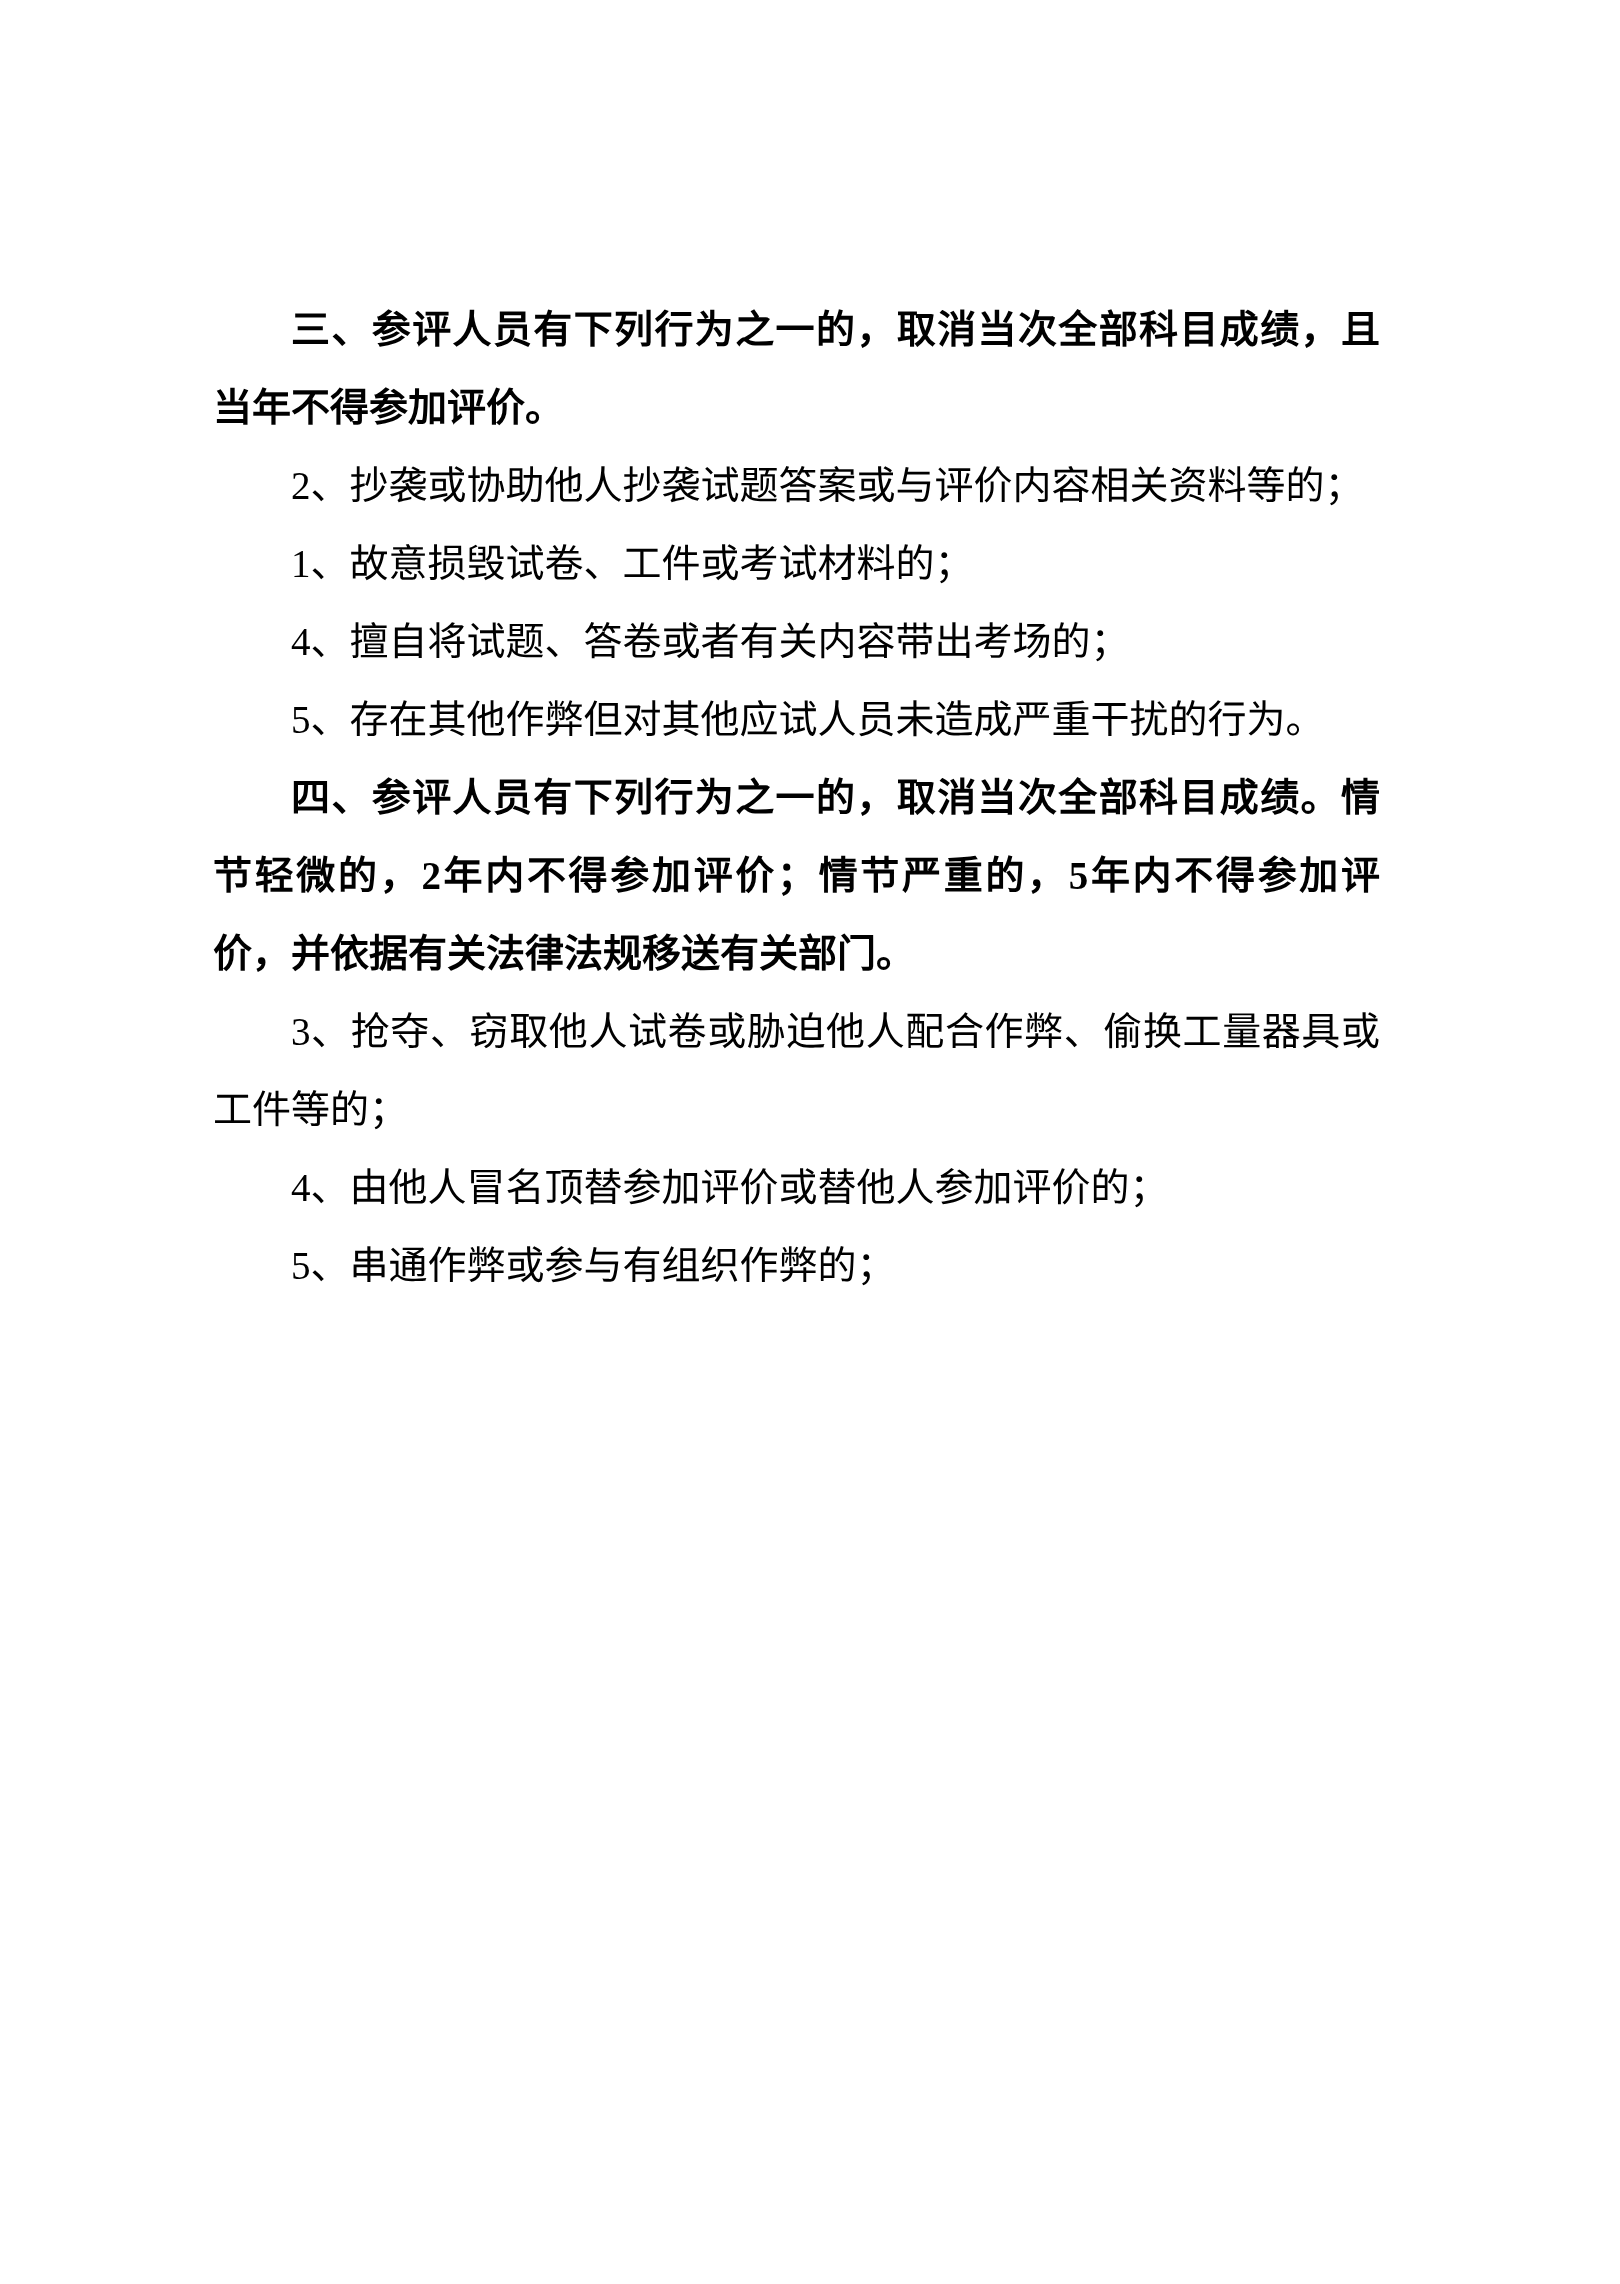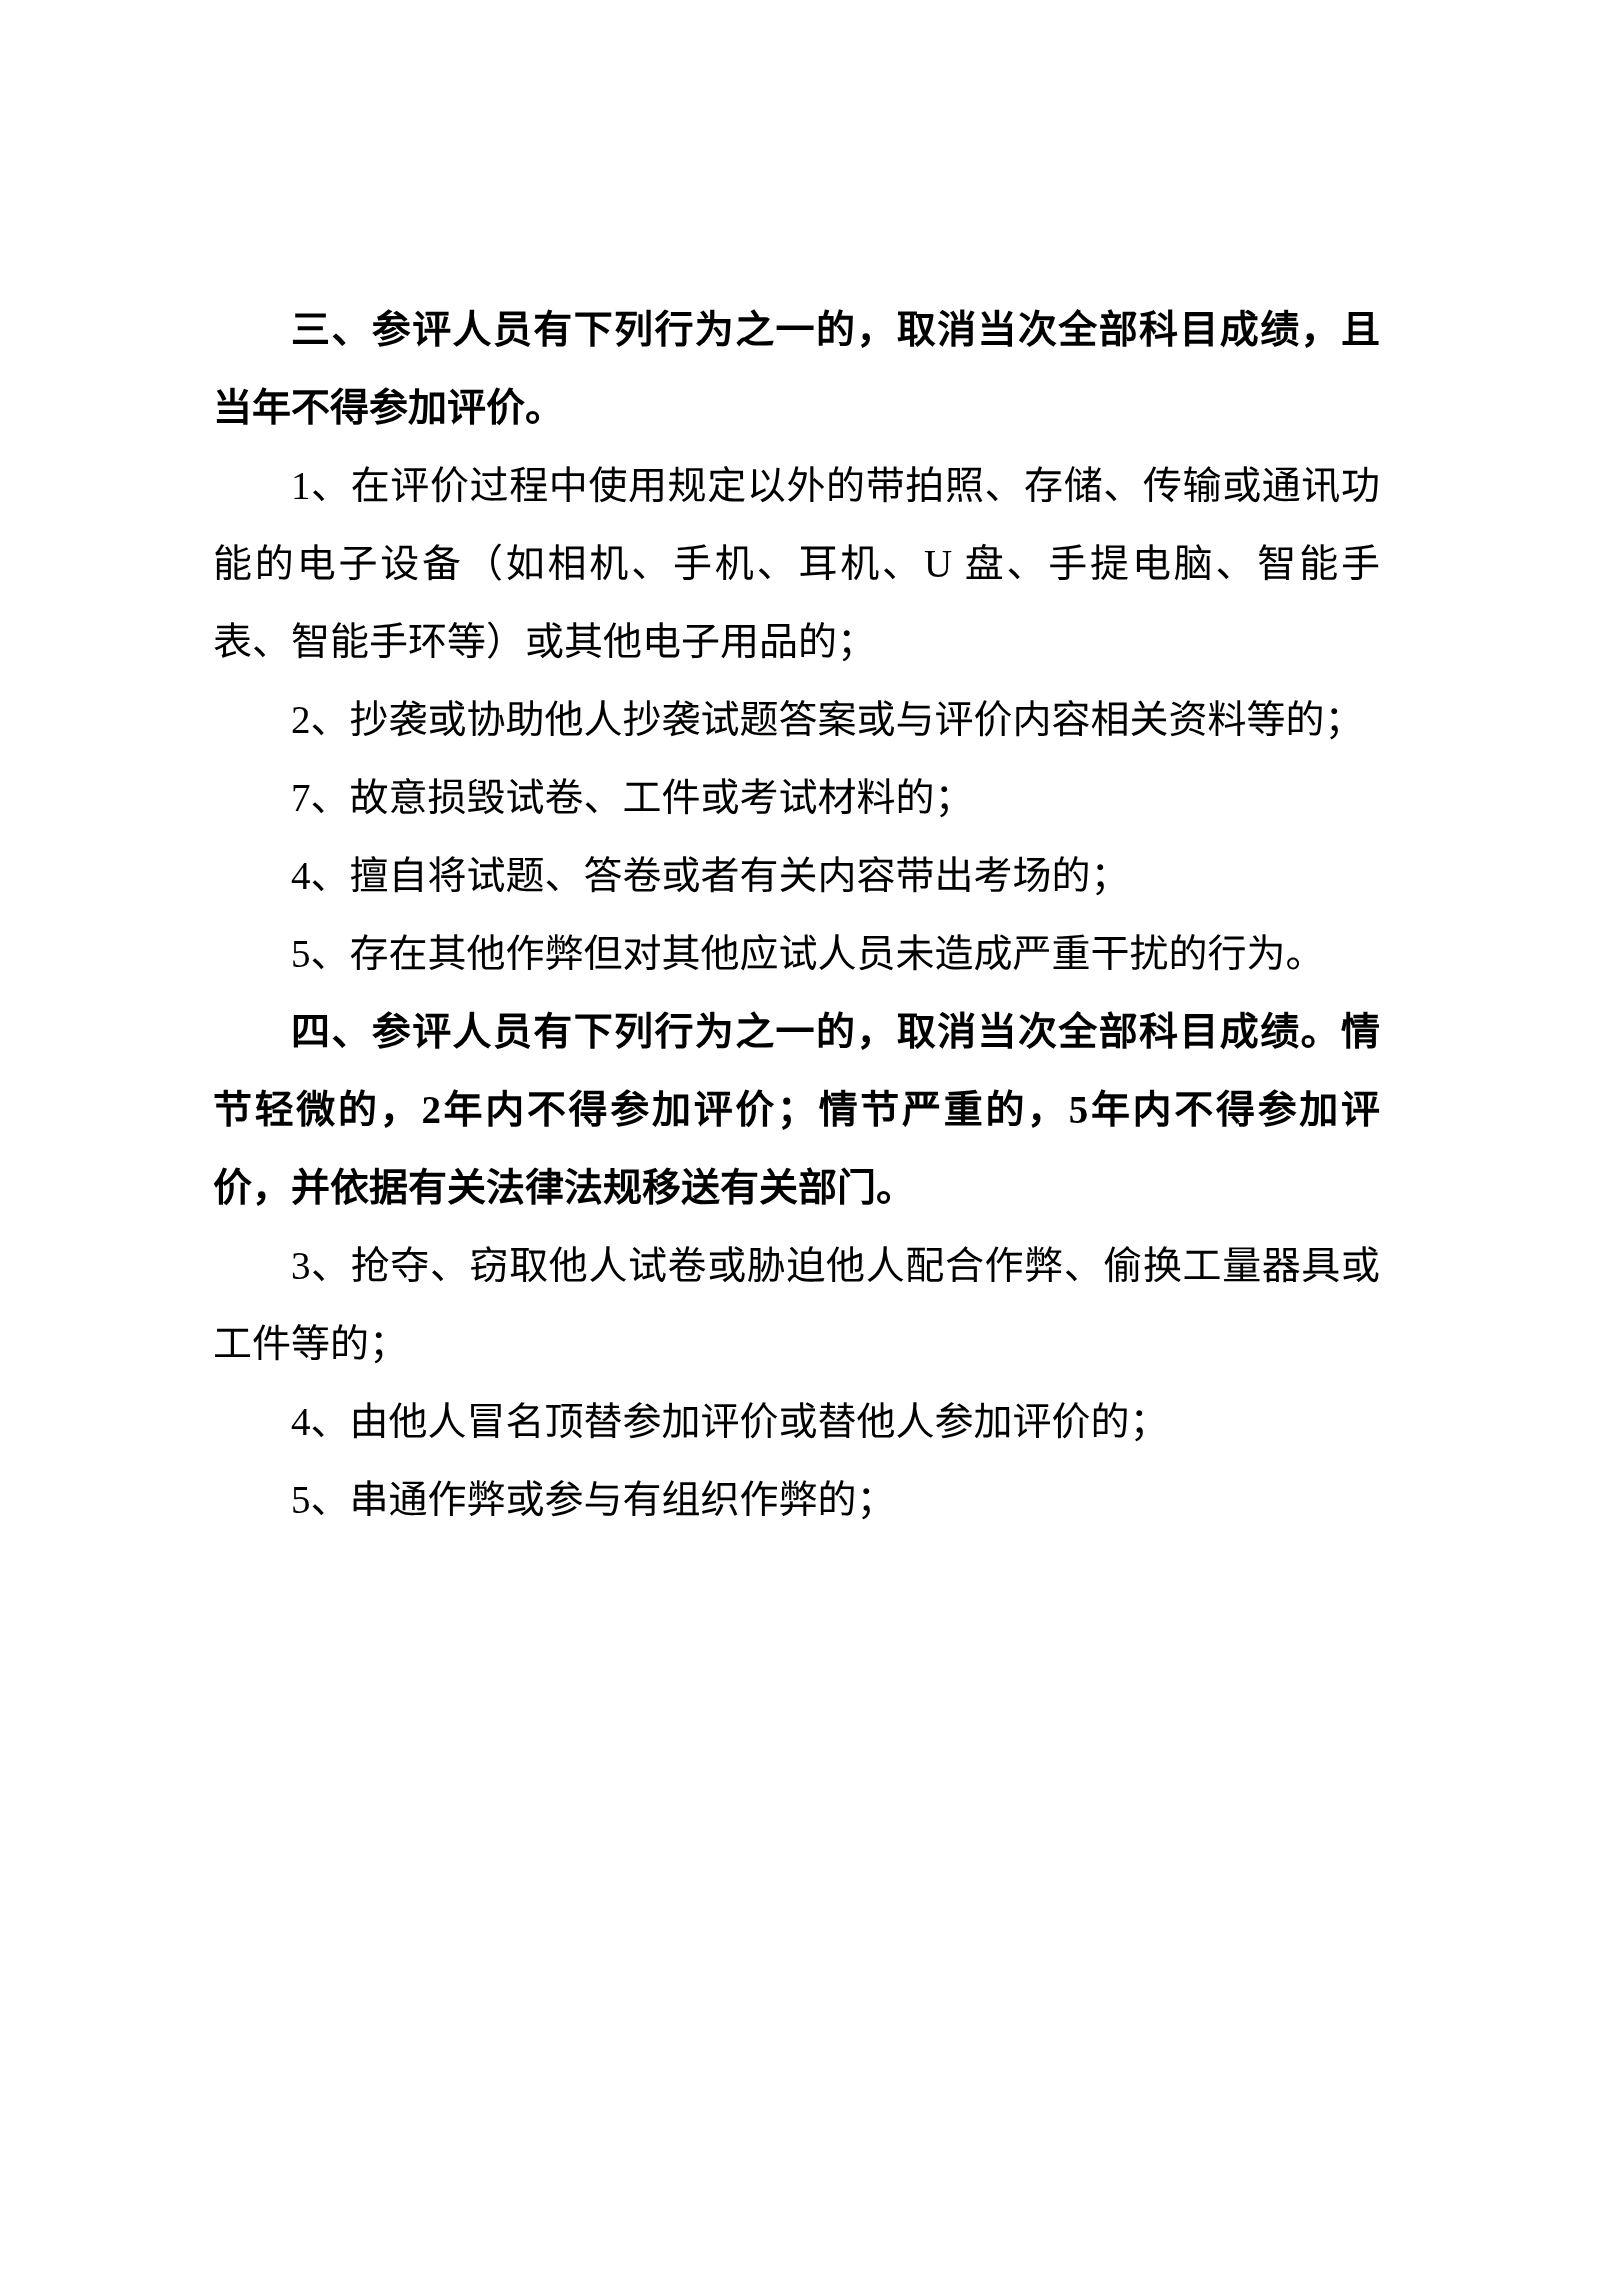--- a/index.html
+++ b/index.html
@@ -35,23 +35,22 @@
   }
   .para.heading {
     font-weight: 700;
   }
 </style>
 </head>
 <body>
 
 <div class="page">
   <p class="para heading">三、参评人员有下列行为之一的，取消当次全部科目成绩，且当年不得参加评价。</p>
-  <p class="para">1、在评价过程中使用规定以外的带拍照、存储、传输或通讯功能的电子设备（如相机、手机、耳机、U 盘、手提电脑、智能手表、智能手环等）或其他电子用品的；</p>
   <p class="para">2、抄袭或协助他人抄袭试题答案或与评价内容相关资料等的；</p>
-  <p class="para">7、故意损毁试卷、工件或考试材料的；</p>
+  <p class="para">1、故意损毁试卷、工件或考试材料的；</p>
   <p class="para">4、擅自将试题、答卷或者有关内容带出考场的；</p>
   <p class="para">5、存在其他作弊但对其他应试人员未造成严重干扰的行为。</p>
   <p class="para heading">四、参评人员有下列行为之一的，取消当次全部科目成绩。情节轻微的，2年内不得参加评价；情节严重的，5年内不得参加评价，并依据有关法律法规移送有关部门。</p>
   <p class="para">3、抢夺、窃取他人试卷或胁迫他人配合作弊、偷换工量器具或工件等的；</p>
   <p class="para">4、由他人冒名顶替参加评价或替他人参加评价的；</p>
   <p class="para">5、串通作弊或参与有组织作弊的；</p>
 </div>
 
 
 </body></html>

